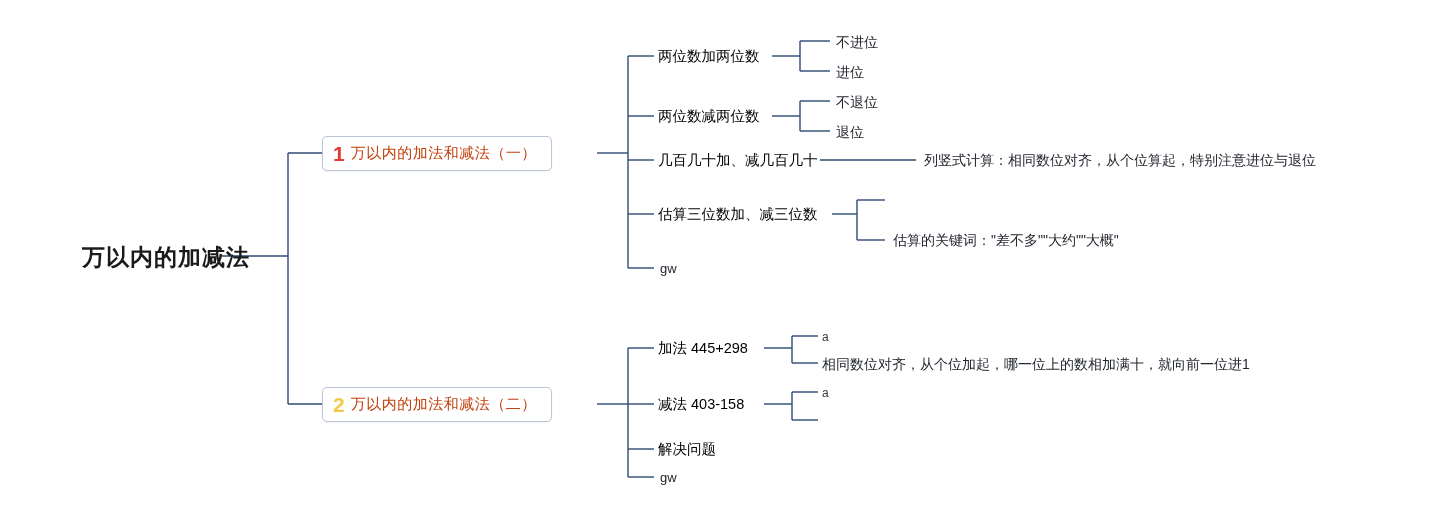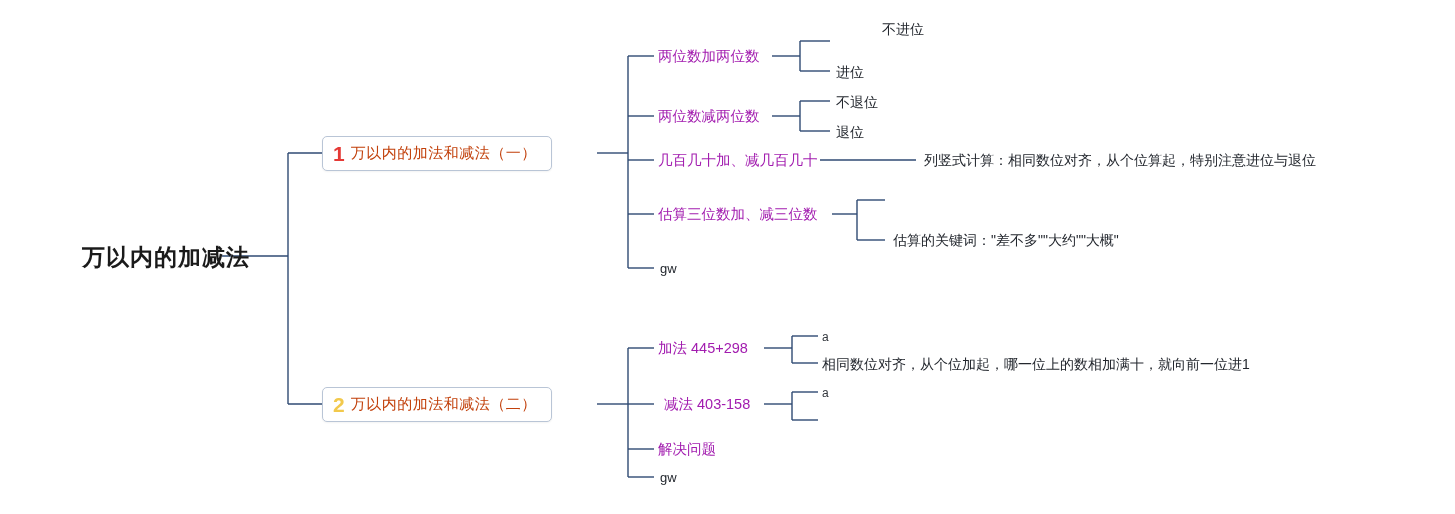--- a/index.html
+++ b/index.html
@@ -54,21 +54,21 @@
     margin-right: 6px;
     line-height: 1;
   }
   .branch .btext {
     font-size: 15px;
     color: #c2410c;
     letter-spacing: .5px;
   }
   .lvl2 {
     font-size: 14.5px;
-    color: #a21caf;
+    color: #000000;
   }
   .lvl3 {
     font-size: 14px;
     color: #23272e;
   }
   .lvl3.small {
     font-size: 13px;
   }
   .wrap2 {
     white-space: normal;
@@ -149,21 +149,21 @@
   </div>
 
   <div class="node branch" style="left:322px; top:136px;">
     <span class="num" style="color:#e53935;">1</span>
     <span class="btext">万以内的加法和减法（一）</span>
   </div>
 
   <div class="node lvl2" style="left:658px; top:47px;">
     <span>两位数加两位数</span>
   </div>
-  <div class="node lvl3" style="left:836px; top:20px;margin-left:46px;">
+  <div class="node lvl3" style="left:836px; top:33px;">
     <span>不进位</span>
   </div>
   <div class="node lvl3" style="left:836px; top:63px;">
     <span>进位</span>
   </div>
 
   <div class="node lvl2" style="left:658px; top:107px;">
     <span>两位数减两位数</span>
   </div>
   <div class="node lvl3" style="left:836px; top:93px;">
@@ -199,21 +199,21 @@
   <div class="node lvl2" style="left:658px; top:339px;">
     <span>加法 445+298</span>
   </div>
   <div class="node tiny" style="left:822px; top:329px;">
     <span>a</span>
   </div>
   <div class="node lvl3" style="left:822px; top:355px;">
     <span>相同数位对齐，从个位加起，哪一位上的数相加满十，就向前一位进1</span>
   </div>
 
-  <div class="node lvl2" style="left:658px; top:395px;margin-left:6px;">
+  <div class="node lvl2" style="left:658px; top:395px;">
     <span>减法 403-158</span>
   </div>
   <div class="node tiny" style="left:822px; top:385px;">
     <span>a</span>
   </div>
 
   <div class="node lvl2" style="left:658px; top:440px;">
     <span>解决问题</span>
   </div>
 

